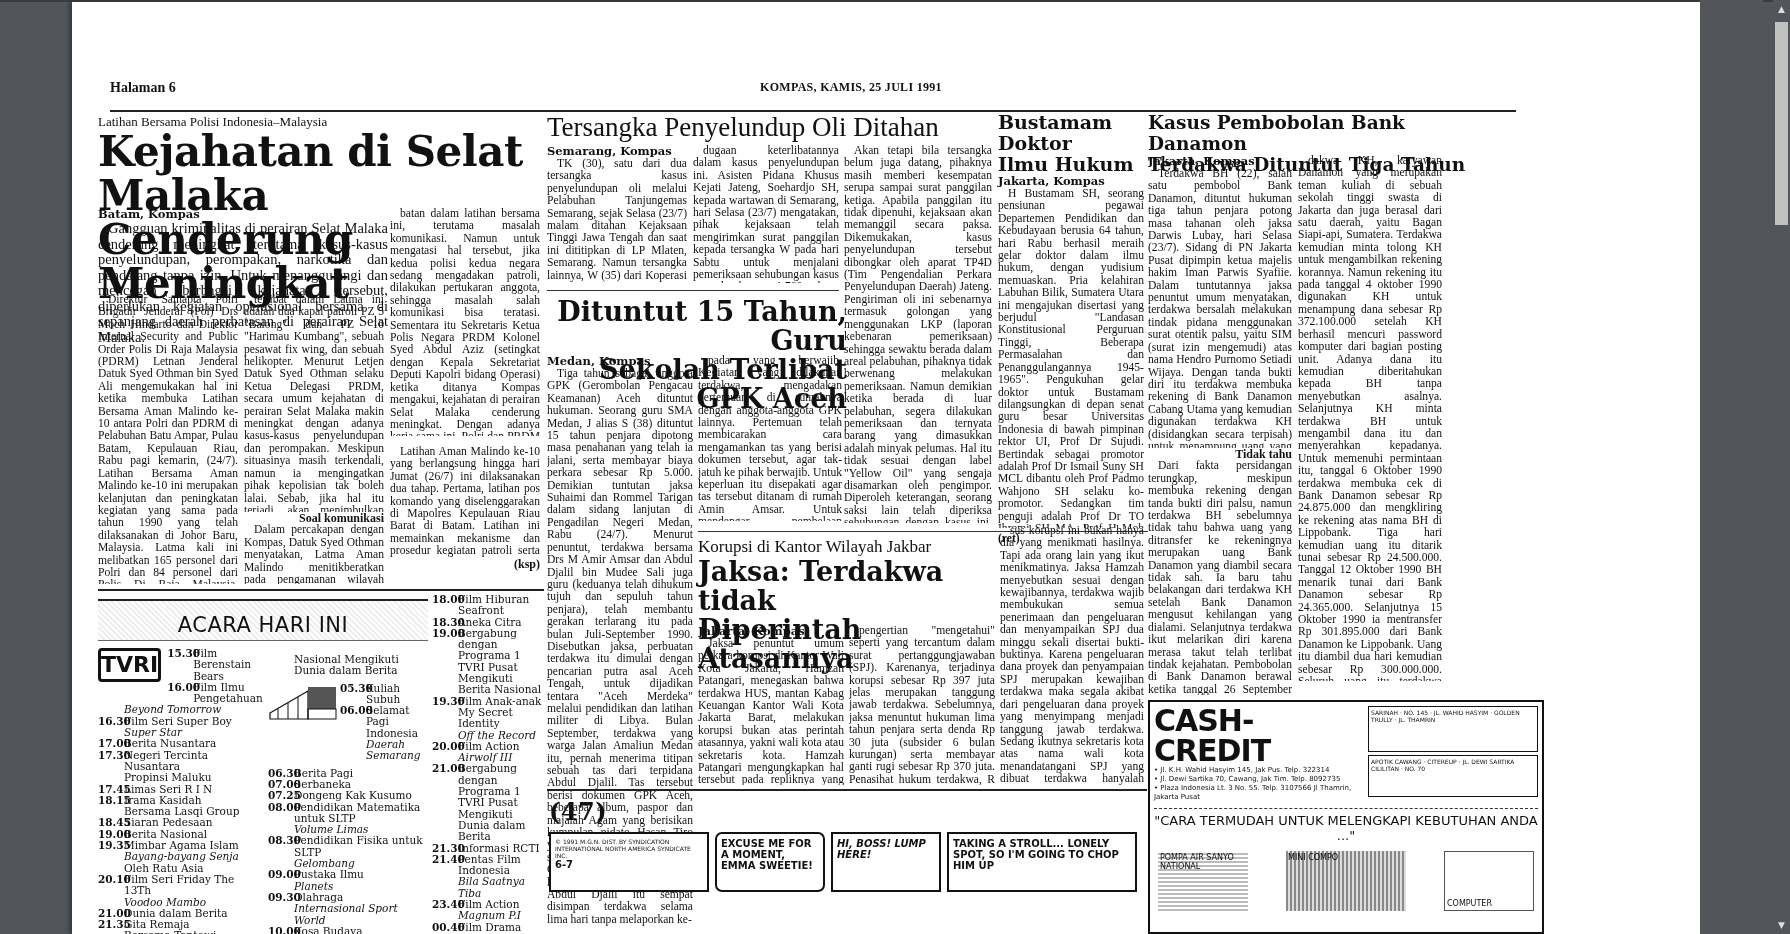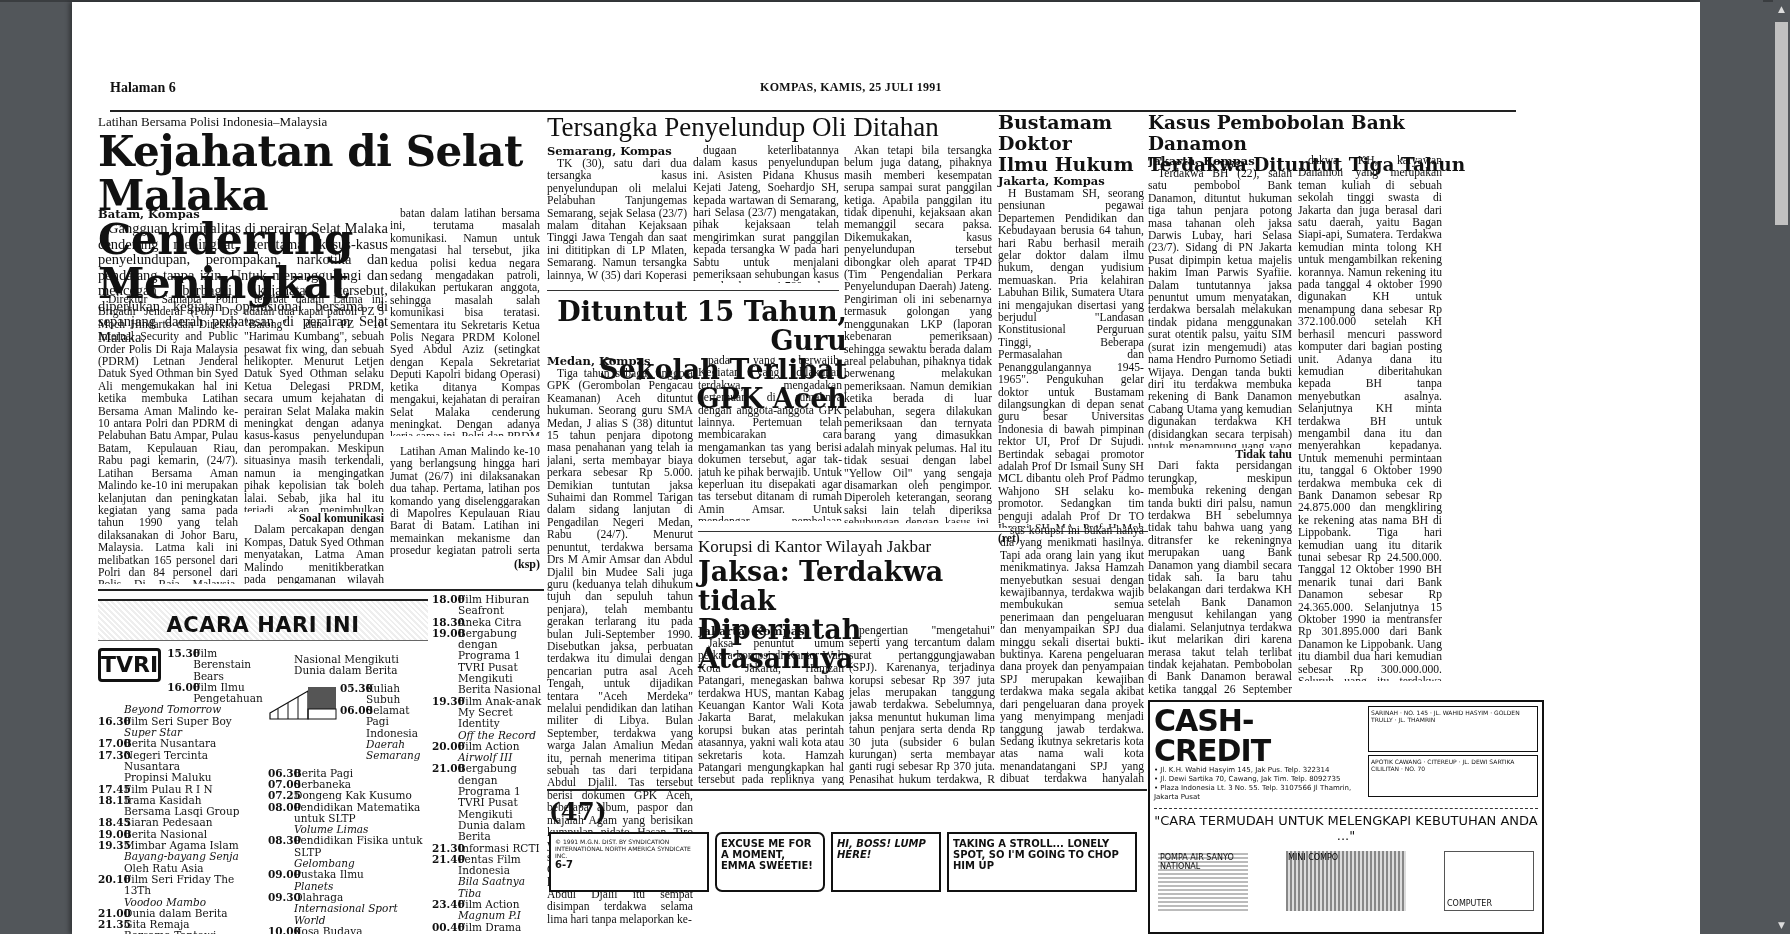--- a/index.html
+++ b/index.html
@@ -26,21 +26,21 @@
   .dateline { font-weight: bold; font-size: 11.5px; line-height: 13px; font-family: "DejaVu Serif", serif; }
   .body { font-size: 11.6px; line-height: 12.4px; text-align: justify; hyphens: auto; }
   .body p { text-indent: 10px; }
   .lead { font-size: 14.5px; line-height: 15.5px; text-align: justify; }
   .subhead { font-weight: bold; text-align: right; font-size: 12px; }
   .hr { height: 2px; background: #222; }
   .hr-thin { height: 1px; background: #333; }
   .sig { font-weight: bold; }
 
   .tv-title-box { border-top: 2px solid #222; border-bottom: 1px solid #666; background: repeating-linear-gradient(45deg,#eee 0 2px,#fff 2px 4px); height: 42px; display:flex; align-items:center; justify-content:center; }
-  .tv-title { font-family: "DejaVu Sans", sans-serif; font-weight: bold; font-size: 21px; letter-spacing: 0.5px; margin-top: 8px; }
+  .tv-title { font-family: "DejaVu Sans", sans-serif; font-weight: normal; font-size: 21px; letter-spacing: 0.5px; margin-top: 8px; }
   .tv { font-size: 10.5px; line-height: 11.3px; font-family: "DejaVu Serif", serif; }
   .tv .row { display: flex; }
   .tv .t { width: 26px; flex: none; font-weight: bold; }
   .tv .n { flex: 1; }
   .tv .i { font-style: italic; padding-left: 26px; }
   .tvri-logo { width: 70px; height: 34px; border: 3px solid #111; border-radius: 4px; font-family: "DejaVu Sans", sans-serif; font-weight: 900; font-size: 22px; text-align: center; line-height: 28px; }
 
   .comic-title { font-family: "DejaVu Serif", serif; font-weight: 900; font-size: 30px; letter-spacing: 0.5px; }
   .comic-panel { border: 2px solid #111; height: 60px; background: #fff; font-family: "DejaVu Sans", sans-serif; font-size: 10px; font-weight: bold; padding: 4px; }
   .ad-box { border: 2px solid #111; background: #fff; }
@@ -115,21 +115,21 @@
         <span class="t">17.00</span>
         <span class="n">Berita Nusantara</span>
       </div>
     <div class="row">
         <span class="t">17.30</span>
         <span class="n">Negeri Tercinta Nusantara</span>
       </div>
     <div style="padding-left:26px">Propinsi Maluku</div>
     <div class="row">
         <span class="t">17.45</span>
-        <span class="n">Film Pulau R I N</span>
+        <span class="n">Limas Seri R I N</span>
       </div>
     <div class="row">
         <span class="t">18.15</span>
         <span class="n">Irama Kasidah</span>
       </div>
     <div style="padding-left:26px">Bersama Lasqi Group</div>
     <div class="row">
         <span class="t">18.45</span>
         <span class="n">Siaran Pedesaan</span>
       </div>

